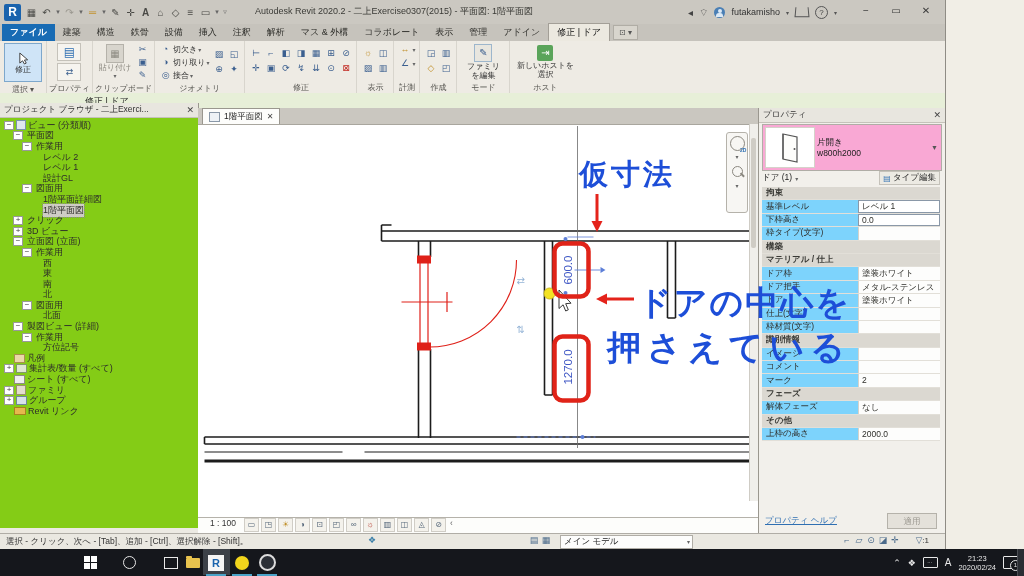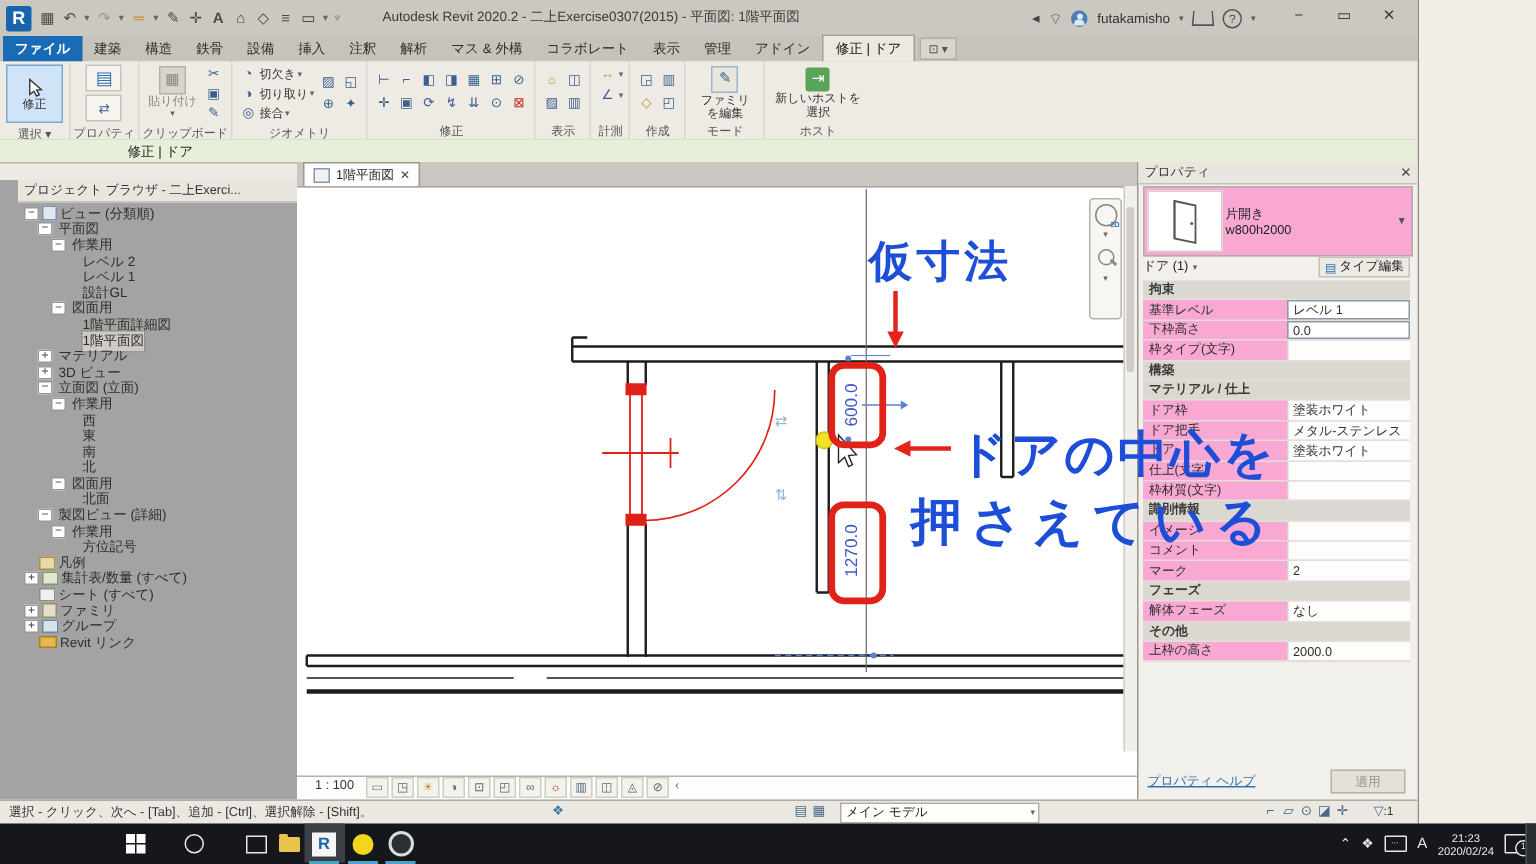--- a/index.html
+++ b/index.html
@@ -38,21 +38,21 @@
   .minirow{display:flex;align-items:center;gap:1px;font-size:8px;color:#333;white-space:nowrap;}
   .migrid{display:grid;grid-template-rows:repeat(2,14px);grid-auto-flow:column;gap:1px 2px;}
   .caret{font-size:6px;color:#666;}
   .hosticon{width:16px;height:16px;background:#5aa45a;color:#fff;font-size:10px;line-height:16px;text-align:center;border-radius:2px;}
   .modeicon{width:16px;height:16px;background:#e8e6df;border:1px solid #9db6cc;color:#3b5f8f;font-size:10px;line-height:15px;text-align:center;}
   .pasteicon{width:16px;height:18px;background:#d8d5cd;border:1px solid #b5b2aa;color:#8a877f;font-size:10px;line-height:17px;text-align:center;}
   
   #optionsbar{position:absolute;left:0;top:93px;width:945px;height:15px;background:#e7efd8;border-bottom:1px solid #b5b2aa;font-size:9px;color:#222;}
   #optionsbar span{position:absolute;left:85px;top:2px;}
   
-  #pbrowser{position:absolute;left:0;top:120px;width:198px;height:425px;background:#a3a3a3;border-right:1px solid #9a978f;padding-left:12px;}
+  #pbrowser{position:absolute;left:0;top:103px;width:198px;height:425px;background:#84cc16;border-right:1px solid #9a978f;}
   .pane-header{height:14px;background:#e8e6df;border-bottom:1px solid #c5c2ba;font-size:8.5px;color:#333;display:flex;align-items:center;padding:0 4px;}
   .pane-header .x{margin-left:auto;font-size:9px;color:#444;}
   .titem{height:10.6px;display:flex;align-items:center;font-size:9px;color:#2e2e2a;white-space:nowrap;}
   .exp{width:8px;height:7px;border:1px solid #999;background:#fff;font-size:8px;line-height:5px;text-align:center;color:#444;margin-right:2px;flex:none;}
   .exp:empty{border:none;background:none;}
   .ticon{flex:none;margin-right:2px;}
   .ic-views{width:8px;height:8px;background:#dfe7ef;border:1px solid #7a92ad;}
   .ic-legend{width:9px;height:7px;background:#e9d9a8;border:1px solid #a8904e;}
   .ic-schedule{width:9px;height:7px;background:#dfe7d2;border:1px solid #7f9a6a;}
   .ic-sheet{width:9px;height:7px;background:#efefef;border:1px solid #8f8c85;}
@@ -78,21 +78,21 @@
   .nav-mag:after{content:"";position:absolute;left:7px;top:7px;width:5px;height:1.5px;background:#8a877f;transform:rotate(45deg);}
   
   #props{position:absolute;left:758px;top:108px;width:187px;height:425px;background:#f2f0eb;border-left:1px solid #9a978f;box-sizing:border-box;}
   #typesel{position:absolute;left:3px;top:16px;width:178px;height:45px;background:#f9a8d4;border:1px solid #b0ada6;display:flex;align-items:center;}
   #type-thumb{width:48px;height:39px;margin:2px;border:1px solid #d5d2ca;background:#fff;display:flex;align-items:center;justify-content:center;}
   #type-text{font-size:8.5px;color:#222;line-height:11px;}
   #typesel .dd{margin-left:auto;margin-right:3px;font-size:7px;color:#555;}
   #filterrow{position:absolute;left:3px;top:63px;width:178px;height:14px;display:flex;align-items:center;font-size:8.5px;color:#222;}
   #edit-type{margin-left:auto;display:flex;align-items:center;gap:2px;border:1px solid #c5c2ba;background:#eceae3;padding:0 3px;height:12px;}
   #pgrid{position:absolute;left:3px;top:79px;width:178px;}
-  .prow{display:flex;height:12.4px;font-size:8.5px;color:#2e2e2a;border-bottom:1px solid #e2dfd8;background:#f9a8d4;align-items:center;}
+  .prow{display:flex;height:12.4px;font-size:8.5px;color:#2e2e2a;border-bottom:1px solid #e2dfd8;background:#7dd3fc;align-items:center;}
   .prow.sec{background:#dbd8d1;font-weight:bold;color:#3a3a36;}
   .plab{width:92px;padding-left:4px;white-space:nowrap;overflow:hidden;}
   .pval{flex:1;border-left:1px solid #d5d2ca;background:#fdfdfc;padding-left:3px;white-space:nowrap;overflow:hidden;height:100%;line-height:12.4px;}
   .prow.sec .pval{visibility:hidden;}
   .pval.vin{outline:1px solid #8a98a8;outline-offset:-1px;background:#fff;}
   #props-footer{position:absolute;left:0;bottom:4px;width:100%;height:16px;font-size:8.5px;}
   #prop-help{position:absolute;left:6px;top:2px;color:#2f6fb2;text-decoration:underline;}
   #apply-btn{position:absolute;right:8px;top:0;width:48px;height:14px;border:1px solid #b5b2aa;background:#e4e1da;color:#9a978f;text-align:center;line-height:14px;}
   
   #statusbar{position:absolute;left:0;top:533px;width:945px;height:16px;background:#eae8e1;border-top:1px solid #b0ada6;font-size:8.5px;color:#333;}
@@ -464,21 +464,21 @@
 
         <div class="titem sel" style="padding-left: 31px;">
           <span class="exp"></span>
           <span class="ticon"></span>
           <span class="tlabel">1階平面図</span>
         </div>
 
         <div class="titem" style="padding-left: 13px;">
           <span class="exp">+</span>
           <span class="ticon"></span>
-          <span class="tlabel">マテリアル</span>
+          <span class="tlabel">クリック</span>
         </div>
 
         <div class="titem" style="padding-left: 13px;">
           <span class="exp">+</span>
           <span class="ticon"></span>
           <span class="tlabel">3D ビュー</span>
         </div>
 
         <div class="titem" style="padding-left: 13px;">
           <span class="exp">−</span>

